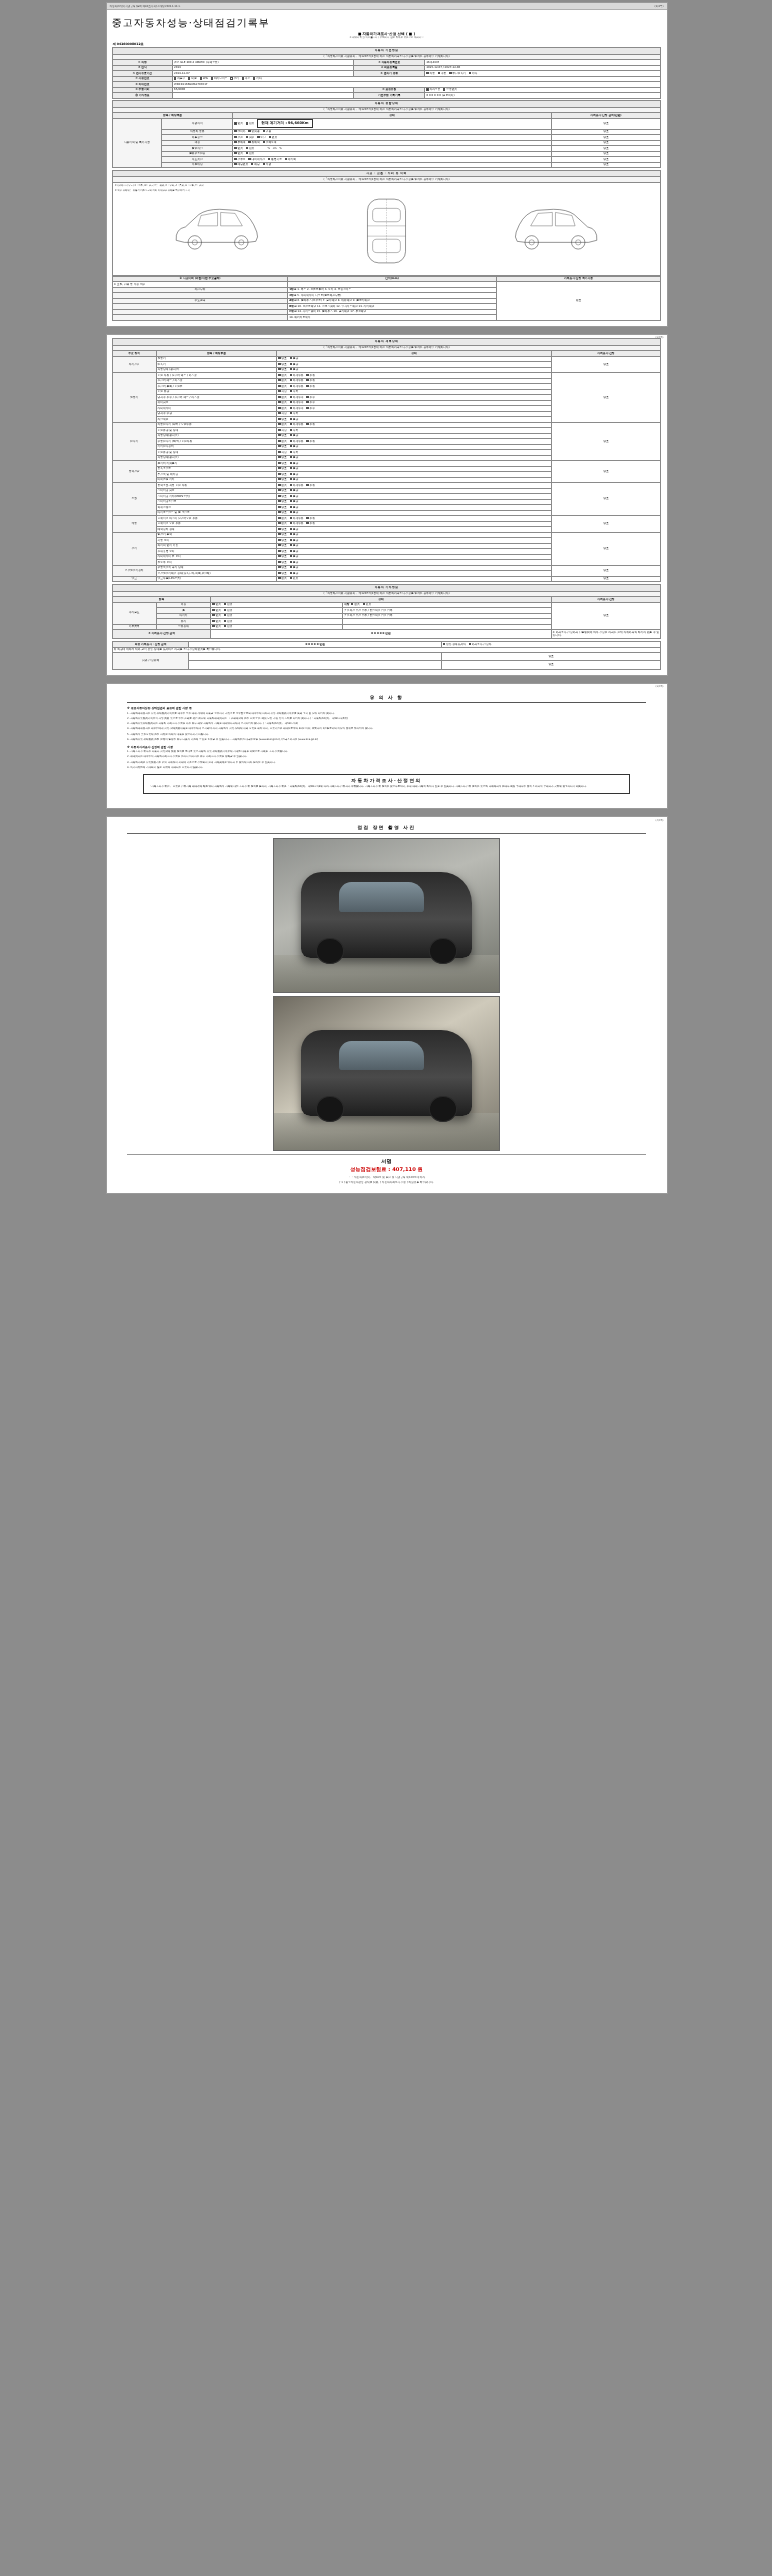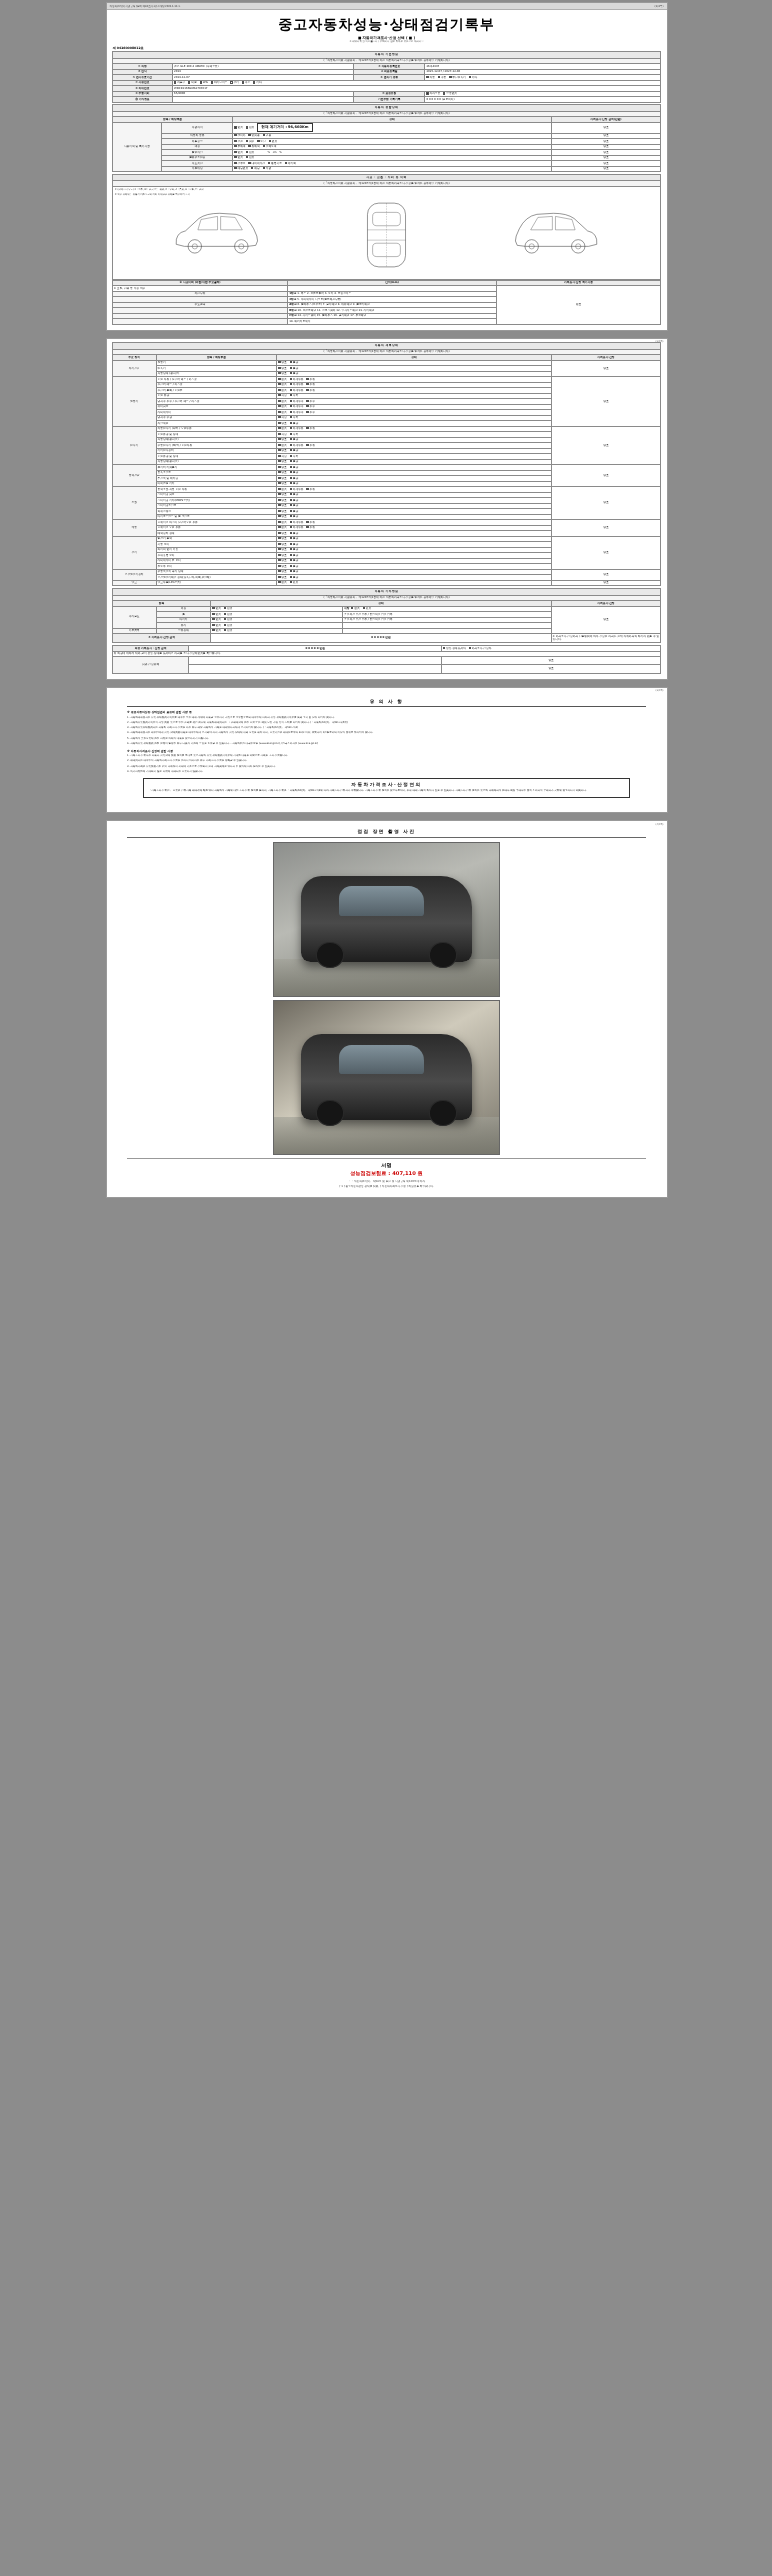--- a/index.html
+++ b/index.html
@@ -34,23 +34,23 @@
     border-bottom: 0.5px solid #b0b0b0;
     font-size: 2.6px;
     padding: 1px 3.1px;
     display: flex;
     justify-content: space-between;
     color: #333;
   }
   .topbar .left { letter-spacing: -0.1px; }
 
   .doc-title {
-    text-align: center;
-    font-size: 14px;
-    font-weight: bold;
+    text-align: left;
+    font-size: 10px;
+    font-weight: normal;
     letter-spacing: 1px;
     margin: 3.1px 0 1.5px 0;
     color: #000;
   }
   .doc-sub {
     text-align: center;
     font-size: 3.6px;
     font-weight: bold;
     margin-bottom: 0.5px;
   }

